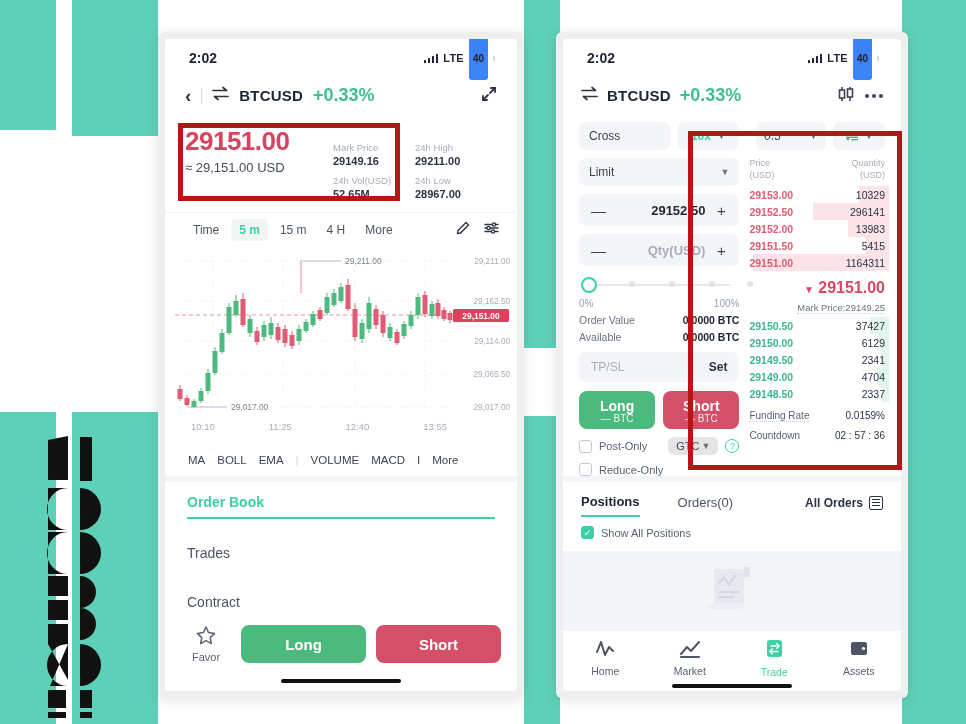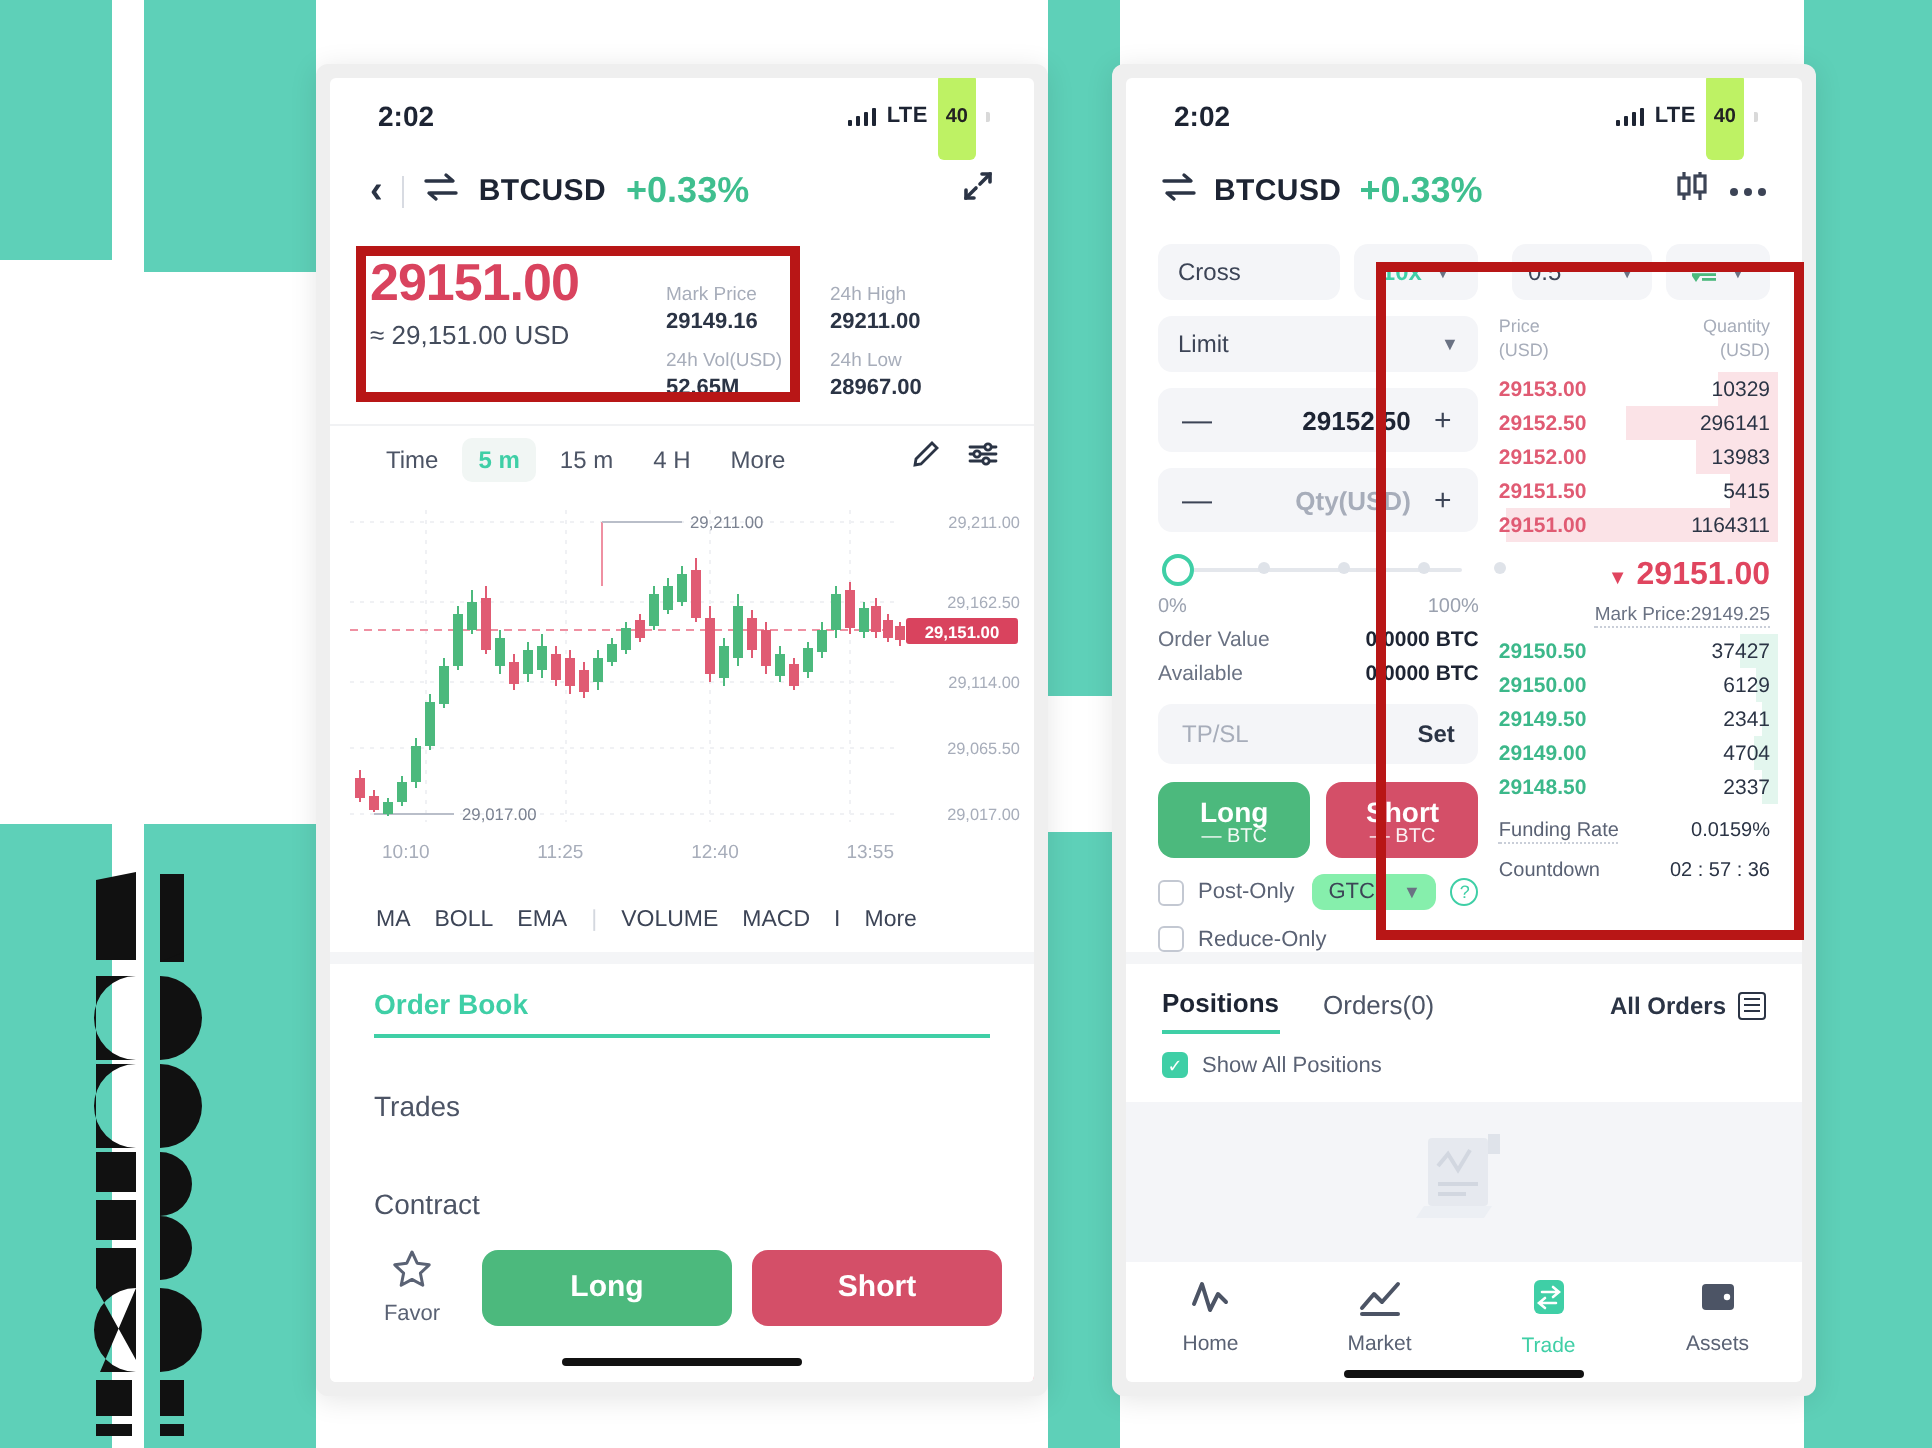--- a/index.html
+++ b/index.html
@@ -47,21 +47,21 @@
     justify-content: space-between; padding: 0 22px 0 24px;
     font-size: 14px; font-weight: bold; color: #1d2433;
   }
   .st-right { display: flex; align-items: center; gap: 5px; }
   .bars { display: flex; align-items: flex-end; gap: 1.5px; height: 10px; }
   .bars i { width: 2.5px; background: #1d2433; border-radius: .5px; display:block; }
   .bars i:nth-child(1){height:3px}.bars i:nth-child(2){height:5px}
   .bars i:nth-child(3){height:7px}.bars i:nth-child(4){height:9px}
   .lte { font-size: 11px; font-weight: 700; letter-spacing:.2px; }
   .batt {
-    background: #bef264; color: #222; font-size: 10px; font-weight: 700;
+    background: #3b82f6; color: #222; font-size: 10px; font-weight: 700;
     border-radius: 3px; padding: 16px 4px; line-height: 1.1;
   }
   .batt-cap { width:2px;height:5px;background:#d9d9d9;border-radius:0 1px 1px 0; }
 
   
   .l-header {
     display: flex; align-items: center; gap: 10px;
     padding: 8px 20px 10px 20px;
   }
   .chev-back { font-size: 19px; color: #2b3445; font-weight: 600; line-height: 1; }
@@ -176,22 +176,22 @@
   .ls-btn b { display:block; font-size:14px; font-weight:700; }
   .ls-btn s { display:block; font-size:10px; text-decoration:none; opacity:.92; }
   .ls-long { background:#4cb97d; } .ls-short{ background:#d44f68; }
 
   .chk-row { display:flex; align-items:center; gap:7px; margin-top: 8px; }
   .chk { width:13px;height:13px;border:1.6px solid #c3c8d2;border-radius:3px; }
   .chk.on { background:#3fcfa6; border-color:#3fcfa6; color:#fff;
             font-size:9px; display:flex;align-items:center;justify-content:center;}
   .chk-lbl { font-size:11px; color:#5a6274; }
   .gtc { margin-left:auto; display:flex; align-items:center; gap:7px; }
-  .gtc .box { background:#86efac; border-radius:6px; padding:3px 8px;
-              font-size:11px; color:#3c4456; display:flex;gap:14px;align-items:center;}
+  .gtc .box { background:#e5e5e5; border-radius:6px; padding:3px 8px;
+              font-size:11px; color:#3c4456; display:flex;gap:2px;align-items:center;}
   .qmark { width:14px;height:14px;border:1.3px solid #3fcfa6;border-radius:50%;
            color:#3fcfa6;font-size:9px;display:flex;align-items:center;
            justify-content:center; }
 
   
   .ob-head { display:flex; justify-content:space-between;
              font-size:9px; color:#a7adba; line-height:1.3; margin-bottom:5px; }
   .ob-head .r { text-align:right; }
   .ob-row { position:relative; display:flex; justify-content:space-between;
             font-size:10.5px; padding: 2.5px 0; }
@@ -207,21 +207,21 @@
   .mid-price .mp { font-size:16px; font-weight:800; color:#e0455f; }
   .mid-price .arw { font-size:10px; }
   .mid-price .mark { font-size:9.5px; color:#6a7283; margin-top:2px;
                      border-bottom:1px dotted #c9ced8; display:inline-block; }
   .fund { display:flex; justify-content:space-between;
           font-size:10px; margin-top:8px; }
   .fund .k { color:#5a6274; border-bottom:1px dotted #c9ced8; }
   .fund .v { color:#2b3445; }
 
   
-  .pos-tabs { display:flex; align-items:center; gap:22px;
+  .pos-tabs { display:flex; align-items:center; gap:38px;
               padding: 12px 18px 0 18px; border-top:6px solid #f4f5f7; }
   .pos-tab { font-size:13px; color:#4c5465; padding-bottom:6px; }
   .pos-tab.active { color:#1d2433; font-weight:700;
                     border-bottom:2.5px solid #3fcfa6; }
   .all-orders { margin-left:auto; display:flex; align-items:center; gap:6px;
                 font-size:12px; color:#2b3445; font-weight:600; padding-bottom:6px;}
   .list-ico { width:14px;height:14px;border:1.3px solid #2b3445;border-radius:2px;
               display:flex;flex-direction:column;justify-content:center;gap:2px;
               padding:0 2px; }
   .list-ico i { height:1.3px;background:#2b3445;display:block; }

